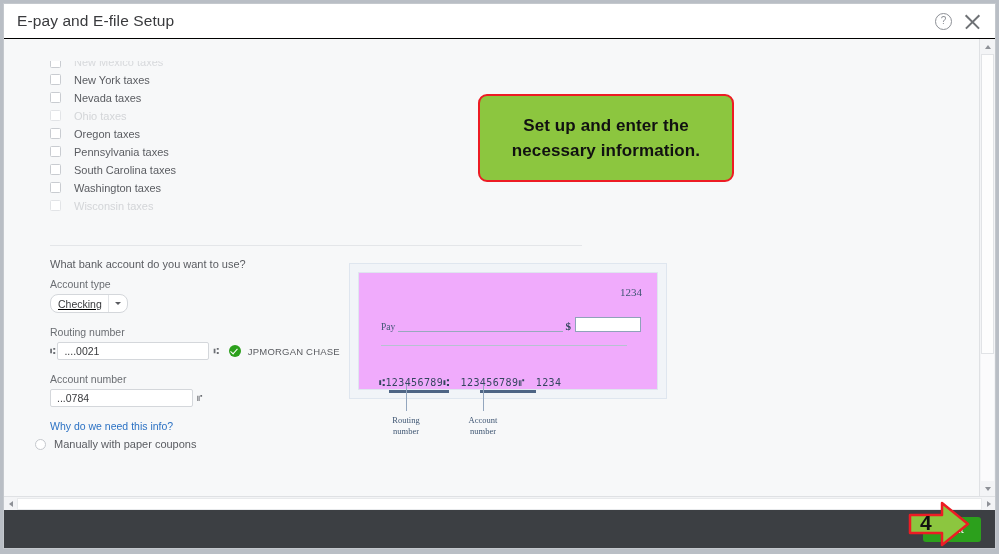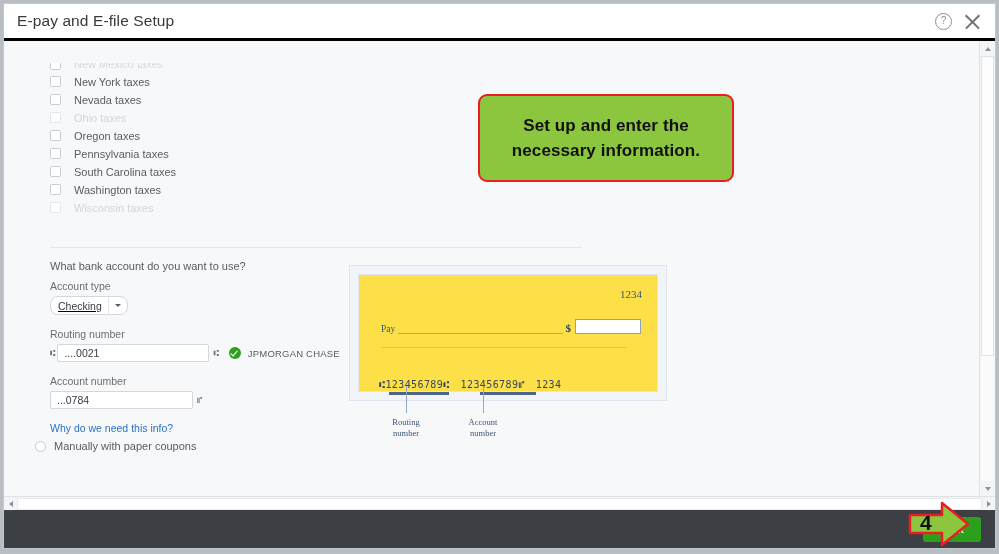--- a/index.html
+++ b/index.html
@@ -13,21 +13,21 @@
   #app{position:relative;width:999px;height:554px;}
 
   
   .window{
     position:absolute;left:3px;top:3px;width:993px;height:546px;
     background:#f7f8f9;border:1px solid #c4c8cd;box-sizing:border-box;
     display:flex;flex-direction:column;
   }
   .titlebar{
     position:relative;height:34px;flex:0 0 34px;background:#ffffff;
-    border-bottom:3px solid #000000;display:flex;align-items:center;
+    border-bottom:1px solid #000000;display:flex;align-items:center;
   }
   .titlebar .title{
     font-size:15.5px;color:#393a3d;padding-left:13px;letter-spacing:.1px;
   }
   .titlebar .tb-icons{
     margin-left:auto;display:flex;align-items:center;gap:12px;padding-right:14px;
   }
   .ic-help{width:15px;height:15px;border:1.4px solid #8d9096;border-radius:50%;
     color:#8d9096;font-size:10px;line-height:13px;text-align:center;cursor:pointer;}
   .ic-close{width:17px;height:17px;position:relative;cursor:pointer;}
@@ -86,21 +86,21 @@
 
   
   .radio-row{position:absolute;left:31px;top:399px;display:flex;align-items:center;cursor:pointer;}
   .radio{width:11px;height:11px;border:1px solid #c5c8cd;border-radius:50%;background:#fff;
     box-sizing:border-box;flex:0 0 11px;}
   .radio-lbl{font-size:11px;color:#5a5c61;margin-left:8px;}
 
   
   .check-ill{position:absolute;left:345px;top:224px;width:318px;height:136px;
     border:1px solid #dfe6ef;background:#f1f4f8;box-sizing:border-box;padding:8px;}
-  .check-inner{position:relative;width:100%;height:100%;border:1px solid #dfe6ef;background:#fde047;
+  .check-inner{position:relative;width:100%;height:100%;border:1px solid #dfe6ef;background:#f0abfc;
     box-sizing:border-box;padding-left:27px;}
   .ck-num{position:absolute;right:15px;top:13px;font-size:11px;color:#3f5673;
     font-family:"Liberation Serif",serif;}
   .ck-payrow{position:absolute;left:22px;top:44px;right:16px;display:flex;align-items:flex-end;}
   .ck-pay{font-size:9.5px;color:#3f5673;font-family:"Liberation Serif",serif;margin-right:3px;}
   .ck-payline{flex:1;border-bottom:1px solid #97a8bd;height:11px;}
   .ck-dollar{font-size:11px;color:#33465e;font-family:"Liberation Serif",serif;
     font-weight:bold;margin:0 4px 0 3px;}
   .ck-amt{width:64px;height:13px;border:1px solid #8fa2ba;background:#fff;}
   .ck-line2{position:absolute;left:22px;top:72px;width:246px;border-bottom:1px solid #b6c2d1;}

